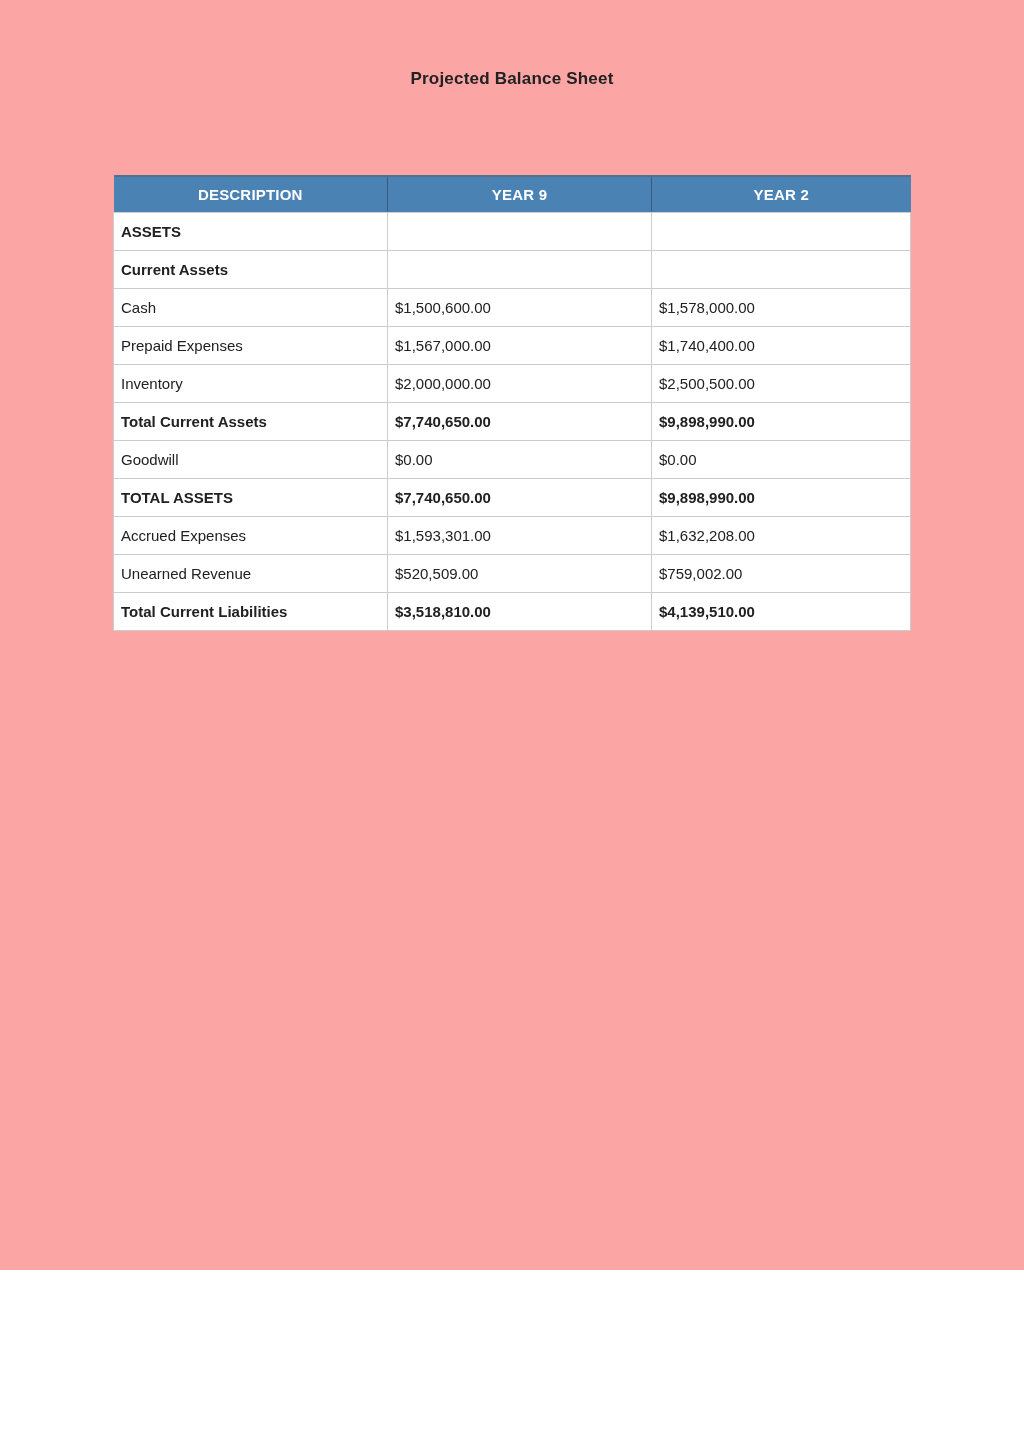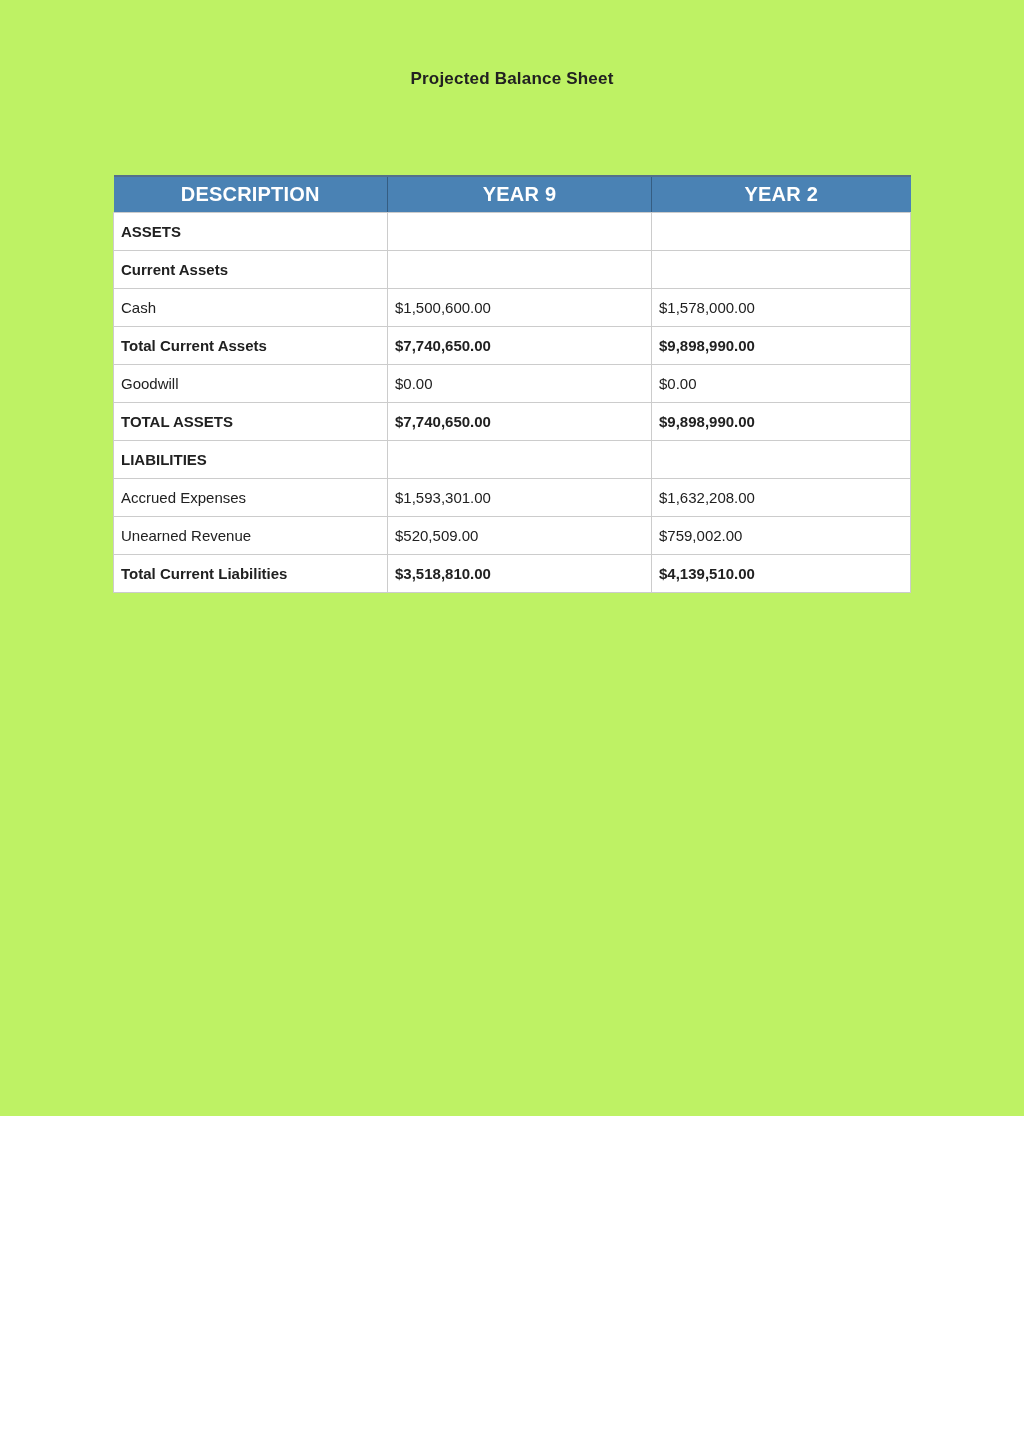--- a/index.html
+++ b/index.html
@@ -4,22 +4,22 @@
 <style>
   * { margin: 0; padding: 0; box-sizing: border-box; }
   html, body { background: #ffffff; }
   body {
     font-family: "Liberation Sans", sans-serif;
     color: #212121;
   }
   .page {
     position: relative;
     width: 1024px;
-    height: 1116px;
-    background: #bef264;
+    height: 1270px;
+    background: #fca5a5;
     margin: 0 auto;
     overflow: hidden;
   }
   .doc-title {
     position: absolute;
     top: 69px;
     left: 0;
     width: 100%;
     text-align: center;
     font-size: 17px;
@@ -39,21 +39,21 @@
     table-layout: fixed;
     font-size: 15px;
   }
   col.c1 { width: 274px; }
   col.c2 { width: 264px; }
   col.c3 { width: 259px; }
   thead th {
     background: #4a82b4;
     color: #ffffff;
     font-weight: 700;
-    font-size: 20px;
+    font-size: 15px;
     height: 36px;
     text-align: center;
     vertical-align: middle;
     border-top: 2px solid #54708a;
     border-bottom: 1px solid #cccccc;
     letter-spacing: 0.2px;
   }
   thead th + th {
     border-left: 1px solid rgba(0,0,0,0.28);
   }
@@ -103,39 +103,44 @@
         <tr class="bold">
           <td>Current Assets</td>
           <td></td>
           <td></td>
         </tr>
         <tr>
           <td>Cash</td>
           <td>$1,500,600.00</td>
           <td>$1,578,000.00</td>
         </tr>
+        <tr>
+          <td>Prepaid Expenses</td>
+          <td>$1,567,000.00</td>
+          <td>$1,740,400.00</td>
+        </tr>
+        <tr>
+          <td>Inventory</td>
+          <td>$2,000,000.00</td>
+          <td>$2,500,500.00</td>
+        </tr>
         <tr class="bold">
           <td>Total Current Assets</td>
           <td>$7,740,650.00</td>
           <td>$9,898,990.00</td>
         </tr>
         <tr>
           <td>Goodwill</td>
           <td>$0.00</td>
           <td>$0.00</td>
         </tr>
         <tr class="bold">
           <td>TOTAL ASSETS</td>
           <td>$7,740,650.00</td>
           <td>$9,898,990.00</td>
-        </tr>
-        <tr class="bold">
-          <td>LIABILITIES</td>
-          <td></td>
-          <td></td>
         </tr>
         <tr>
           <td>Accrued Expenses</td>
           <td>$1,593,301.00</td>
           <td>$1,632,208.00</td>
         </tr>
         <tr>
           <td>Unearned Revenue</td>
           <td>$520,509.00</td>
           <td>$759,002.00</td>

